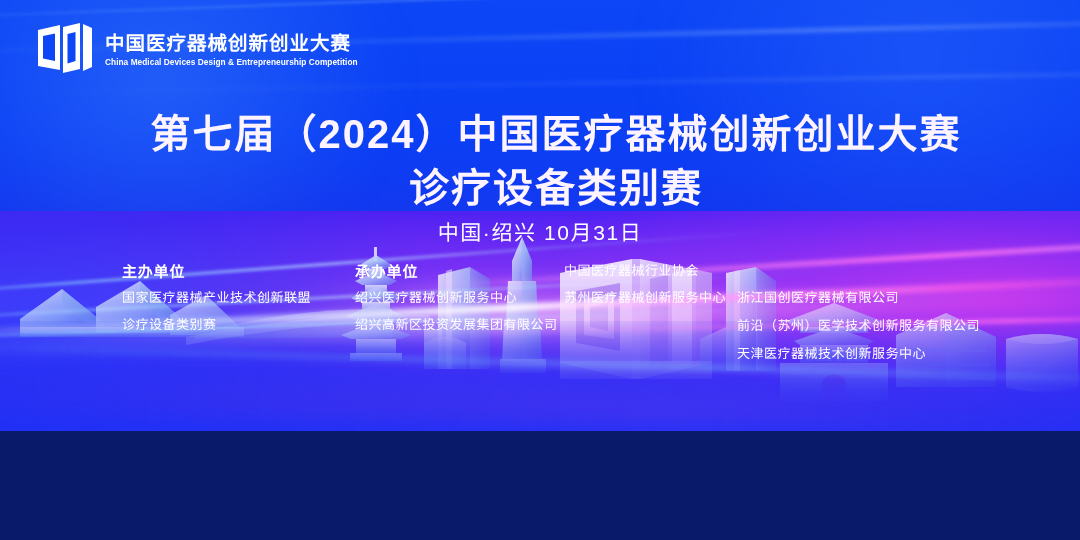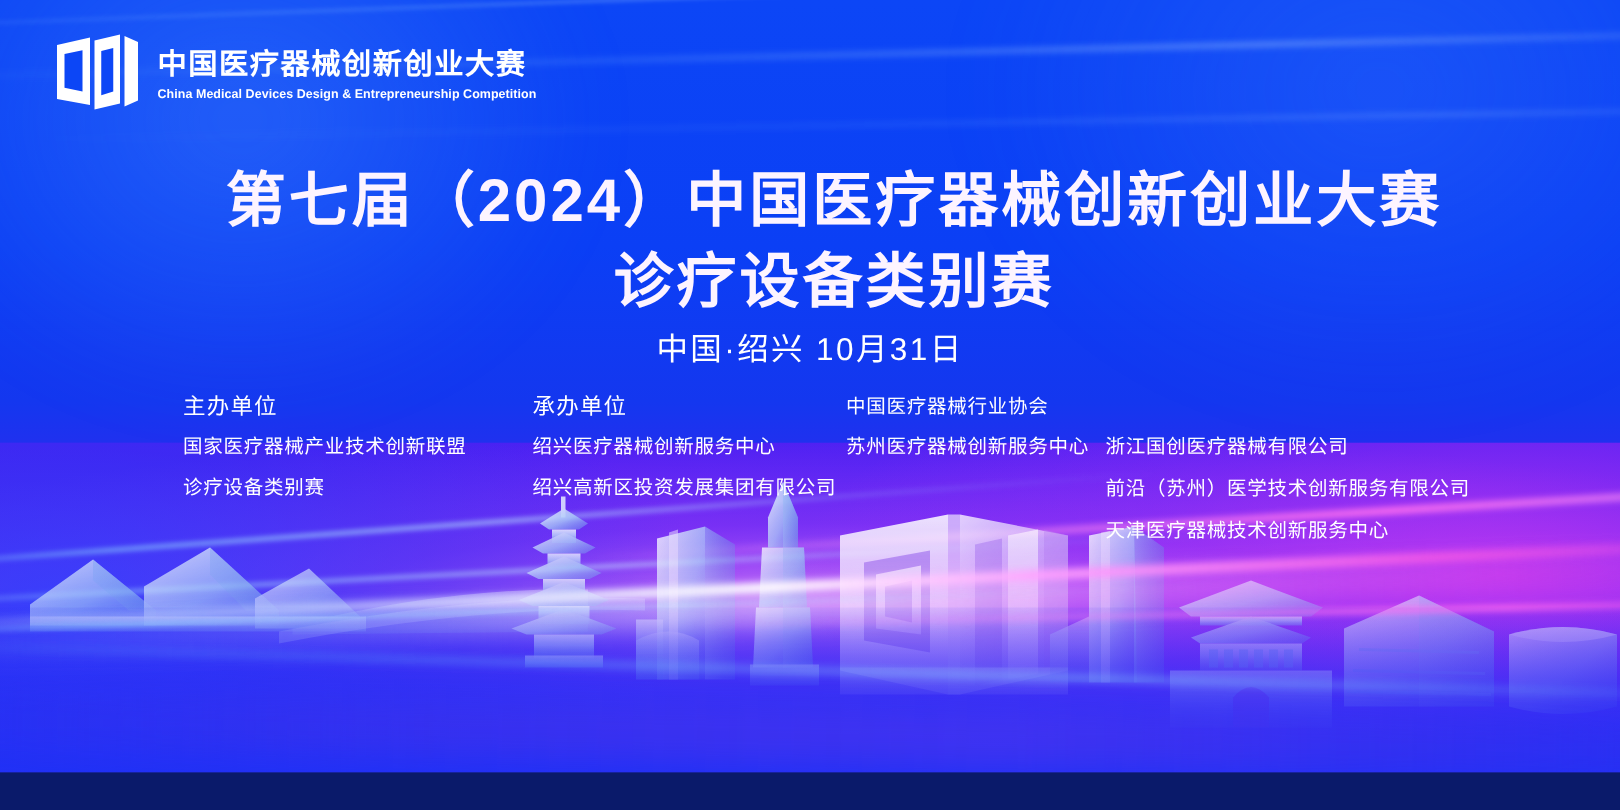--- a/index.html
+++ b/index.html
@@ -1,20 +1,20 @@
 <!DOCTYPE html>
 <html lang="zh-CN"><head>
 <meta charset="utf-8">
 <title>CMDE Banner</title>
 <style>
   html,body{margin:0;padding:0;background:#0a1a6a;}
   body{font-family:"Liberation Sans","DejaVu Sans",sans-serif;}
 
   .stage{
-    position:relative;width:1080px;height:515px;overflow:hidden;
+    position:relative;width:1080px;height:431px;overflow:hidden;
     background:linear-gradient(180deg,#0c46f6 0%,#0b3ff5 32%,#1437ef 52%,#2a2bef 62%,#3a22ee 70%,#4a1ff0 78%,#3b24f3 88%,#2a2df5 100%);
   }
 
   
   .sky-ray{position:absolute;left:-20%;width:140%;transform-origin:left center;pointer-events:none;}
   .r1{top:22px;height:2px;transform:rotate(-2.1deg);
       background:linear-gradient(90deg,rgba(255,255,255,0) 0%,rgba(150,205,255,.30) 35%,rgba(215,235,255,.55) 62%,rgba(255,255,255,0) 100%);
       filter:blur(1.4px);}
   .r2{top:54px;height:3px;transform:rotate(-1.4deg);
       background:linear-gradient(90deg,rgba(255,255,255,0) 5%,rgba(130,190,255,.22) 40%,rgba(200,230,255,.42) 70%,rgba(255,255,255,0) 100%);
@@ -91,21 +91,21 @@
   .subtitle{position:absolute;left:0;right:0;top:216px;text-align:center;
     font-size:21px;font-weight:400;color:#ffffff;letter-spacing:1.6px;white-space:nowrap;}
 
   
   .orgs{position:absolute;left:0;top:264px;width:1080px;height:100px;}
   .col{position:absolute;top:0;}
   .col-1{left:122px;}
   .col-2{left:343px;margin-left:12px;}
   .col-3{left:564px;}
   .col-4{left:737px;}
-  .col-head{font-size:15px;font-weight:400;color:#ffffff;letter-spacing:.8px;line-height:1;margin-bottom:12px;white-space:nowrap;}
+  .col-head{font-size:15px;font-weight:700;color:#ffffff;letter-spacing:.8px;line-height:1;margin-bottom:12px;white-space:nowrap;}
   .col-item{font-size:13px;font-weight:400;color:#ffffff;letter-spacing:.5px;line-height:1;margin-bottom:14px;white-space:nowrap;}
   .col-4 .col-item{margin-bottom:15px;}
   .spacer-head{height:27px;}
 </style>
 </head>
 <body>
 
 <div class="stage">
 
   <div class="glow-tl"></div>

